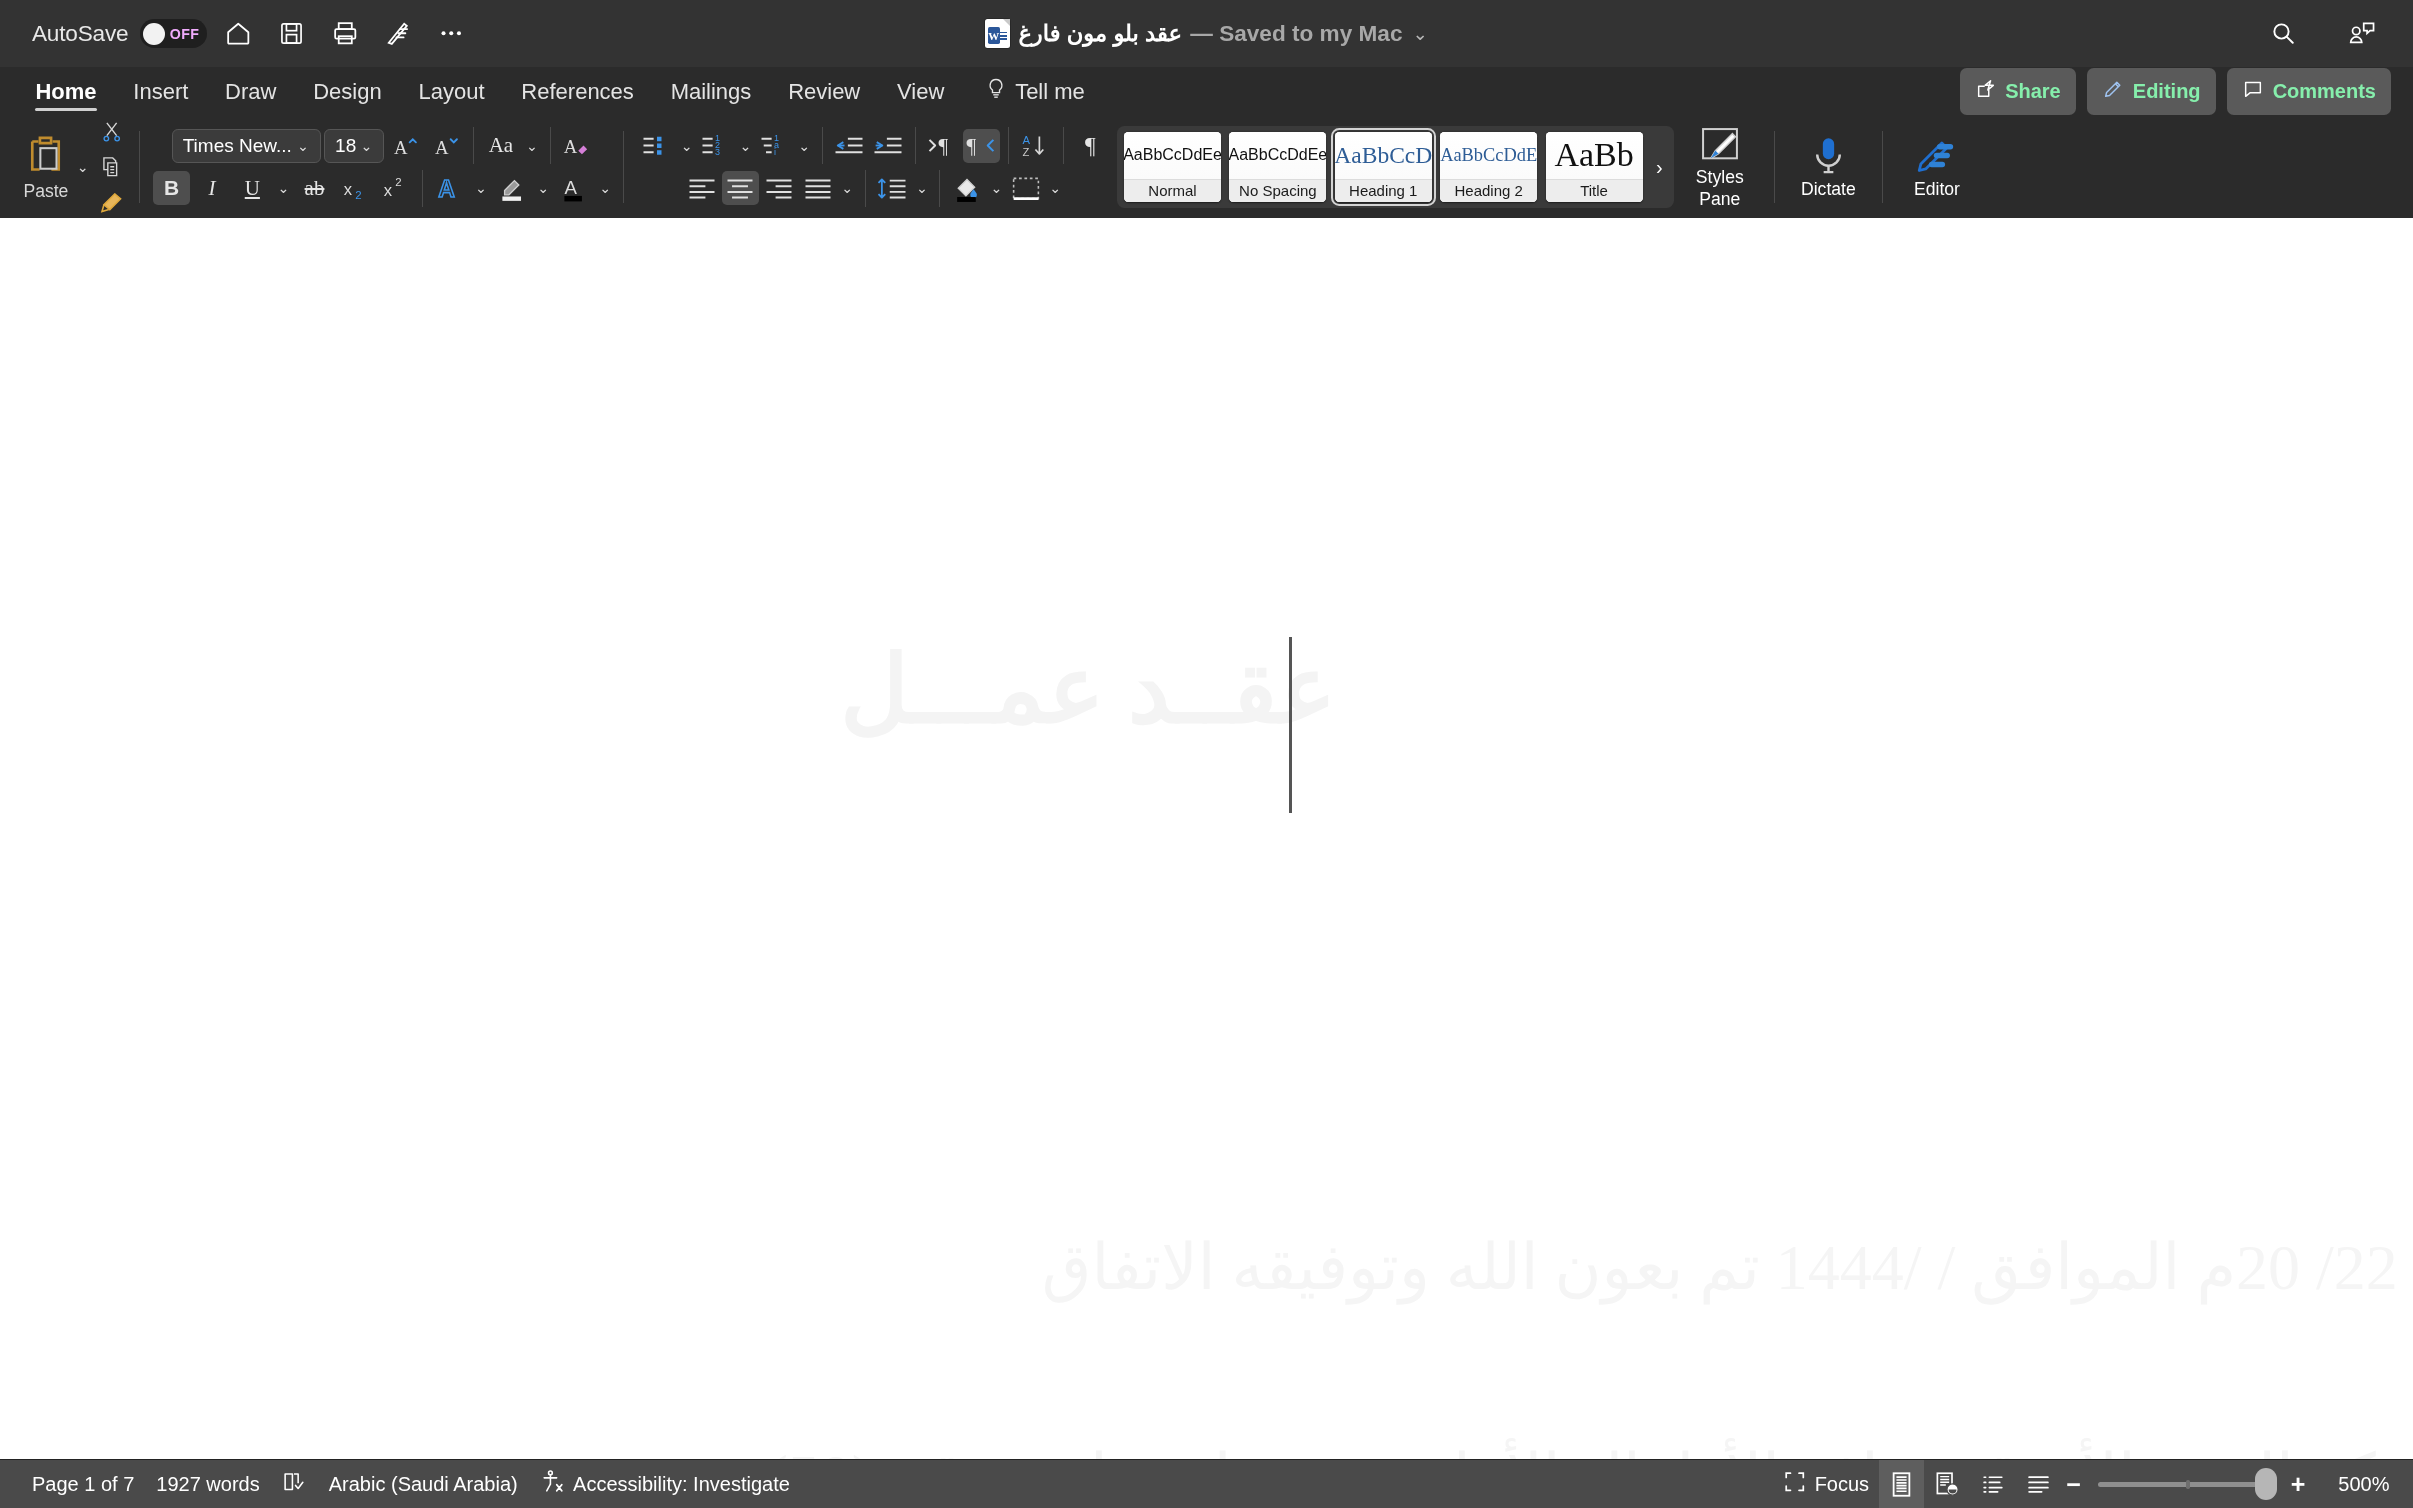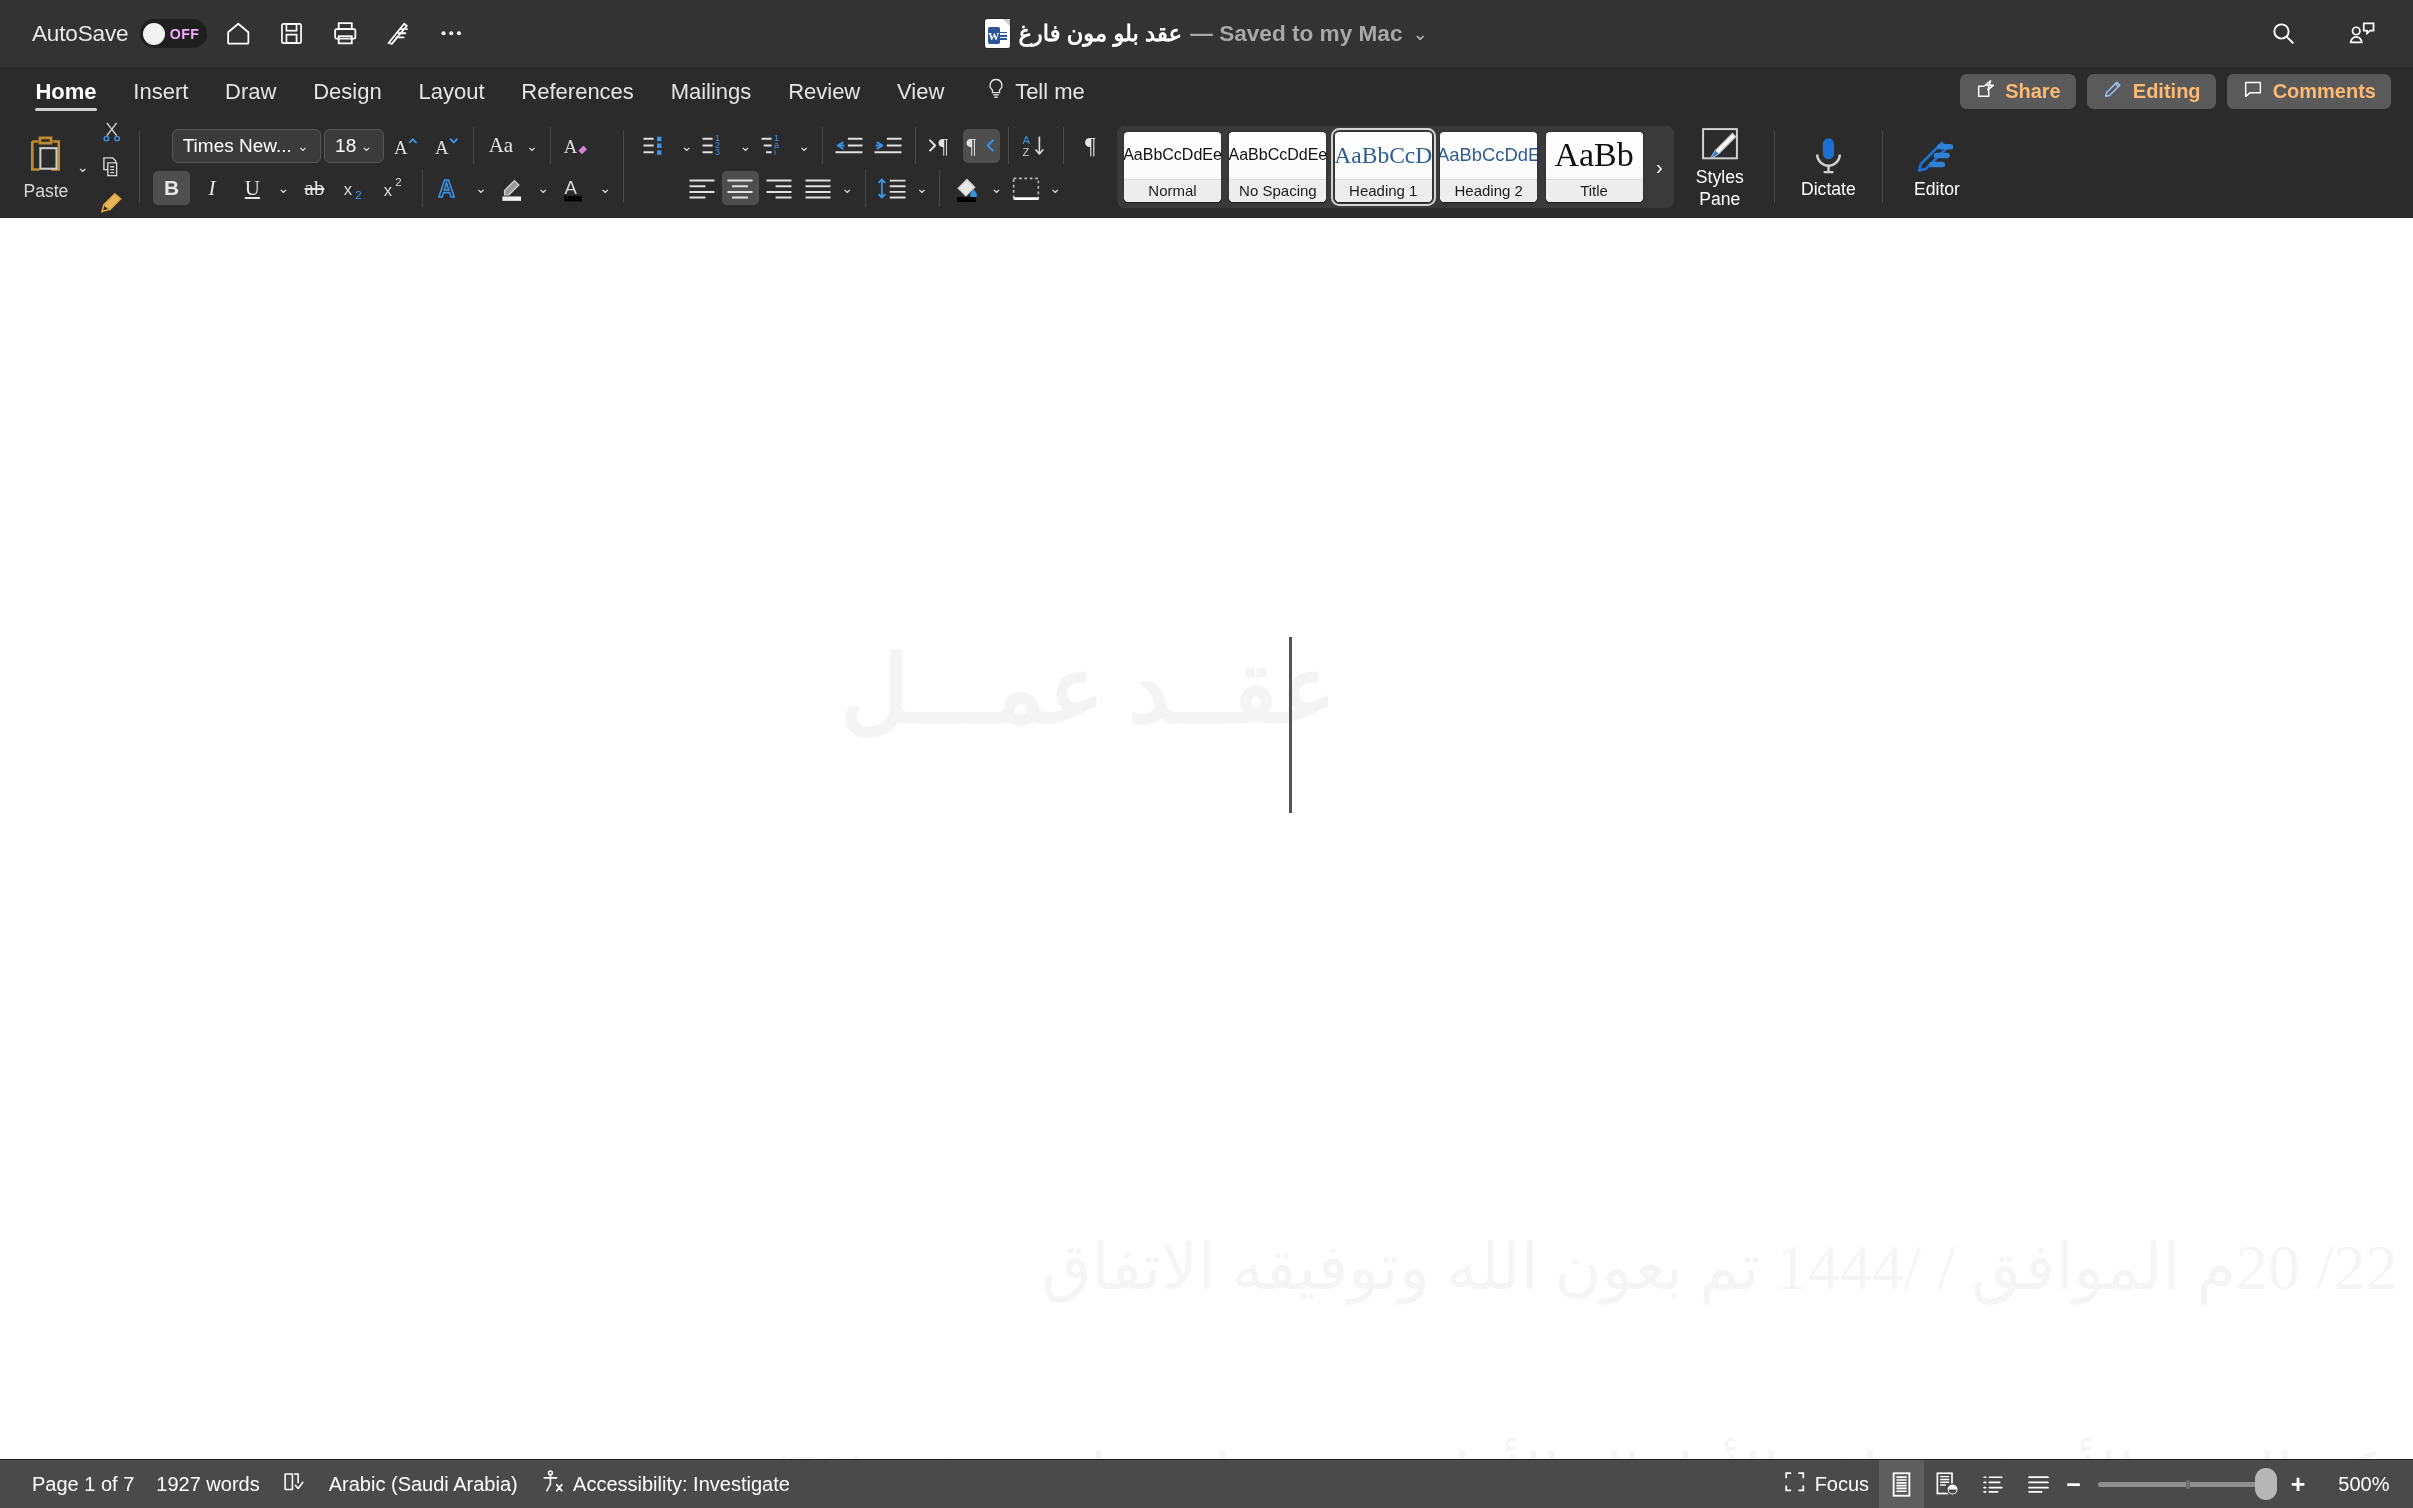--- a/index.html
+++ b/index.html
@@ -66,22 +66,22 @@
     padding: 0 18.4px; height: 49px; display: flex; align-items: center;
   }
   .rtab.active { font-weight: 700; color: #ffffff; }
   .rtab.active::after {
     content: ""; position: absolute; left: 18.4px; right: 18.4px; bottom: 5px;
     height: 3.4px; background: #d0d0d0; border-radius: 1.7px;
   }
   .rtab-tellme { display: flex; align-items: center; gap: 8.4px; padding-left: 22px; }
   .tabs-right { position: absolute; right: 22px; top: 0; height: 49px; display: flex; align-items: center; gap: 11.7px; }
   .pill {
-    height: 35px; background: #5a5a5a; border-radius: 6.7px; display: flex; align-items: center;
-    gap: 8.4px; padding: 0 15px; color: #fdba74; font-size: 20px; font-weight: 700;
+    height: 47px; background: #5a5a5a; border-radius: 6.7px; display: flex; align-items: center;
+    gap: 8.4px; padding: 0 15px; color: #86efac; font-size: 20px; font-weight: 700;
   }
 
   
   .ribbon {
     flex: 0 0 102px; height: 102px; background: #2b2b2b;
     display: flex; align-items: stretch; position: relative;
   }
   .grp { display: flex; align-items: center; }
   .vsep { width: 0.8px; background: #4a4a4a; height: 72px; align-self: center; margin: 0 8.4px; }
 
@@ -123,21 +123,21 @@
     width: 97px; height: 70px; background: #ffffff; border-radius: 4.2px; overflow: hidden;
     display: flex; flex-direction: column; box-shadow: 0 0.8px 1.7px rgba(0,0,0,0.5);
   }
   .style-card.sel { outline: 2.5px solid #d3d3d3; outline-offset: 2.5px; }
   .sc-prev {
     flex: 1; display: flex; align-items: center; justify-content: center;
     color: #111; background: linear-gradient(#ffffff,#fbfbfb);
     font-size: 16px; overflow: hidden; white-space: nowrap;
   }
   .sc-prev.h1 { color: #2e5d96; font-family: "Liberation Serif", serif; font-size: 23.5px; }
-  .sc-prev.h2 { color: #2e5d96; font-family: Liberation Sans, sans-serif; font-size: 18.4px; }
+  .sc-prev.h2 { color: #2e5d96; font-family: Liberation Serif, serif; font-size: 18.4px; }
   .sc-prev.title { color: #111; font-family: "Liberation Serif", serif; font-size: 34px; }
   .sc-lbl {
     height: 23.5px; background: #ededed; border-top: 0.8px solid #dcdcdc;
     color: #1b1b1b; font-size: 15px; display: flex; align-items: center; justify-content: center;
   }
   .gallery-more { color: #ffffff; font-size: 20px; padding: 0 5px; }
 
   .rbtn-col {
     display: flex; flex-direction: column; align-items: center; justify-content: center;
     width: 91px; color: #ffffff; font-size: 17.6px; gap: 2.5px; line-height: 1.08;

